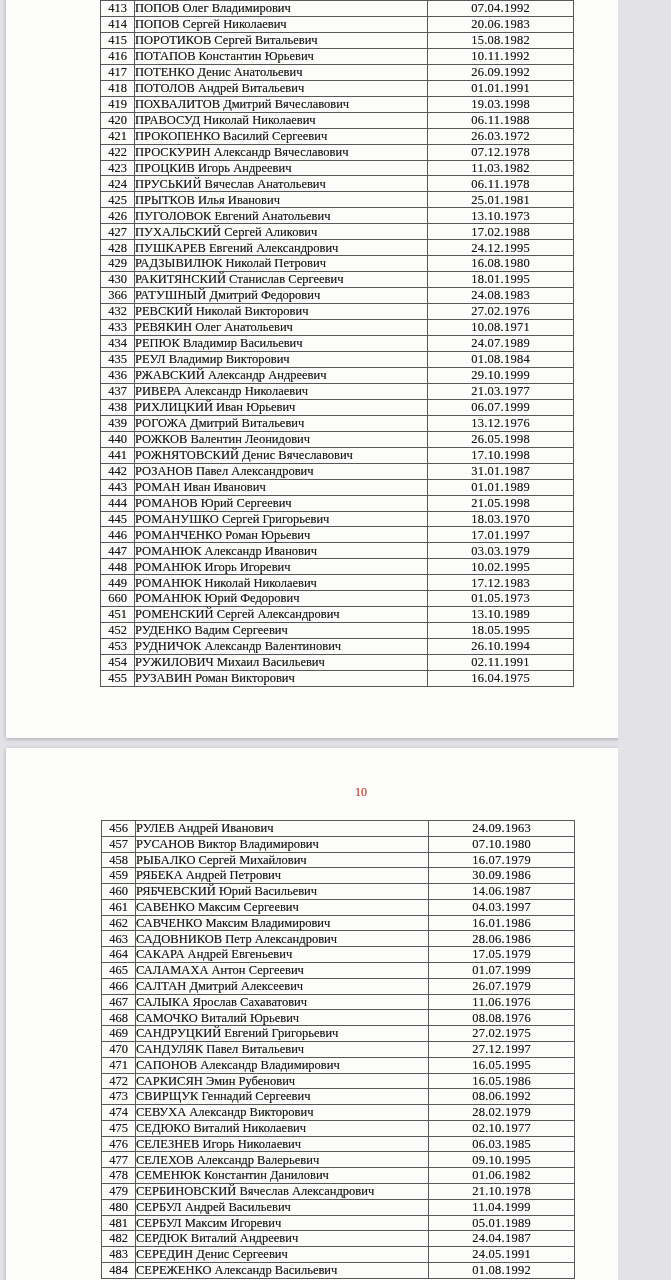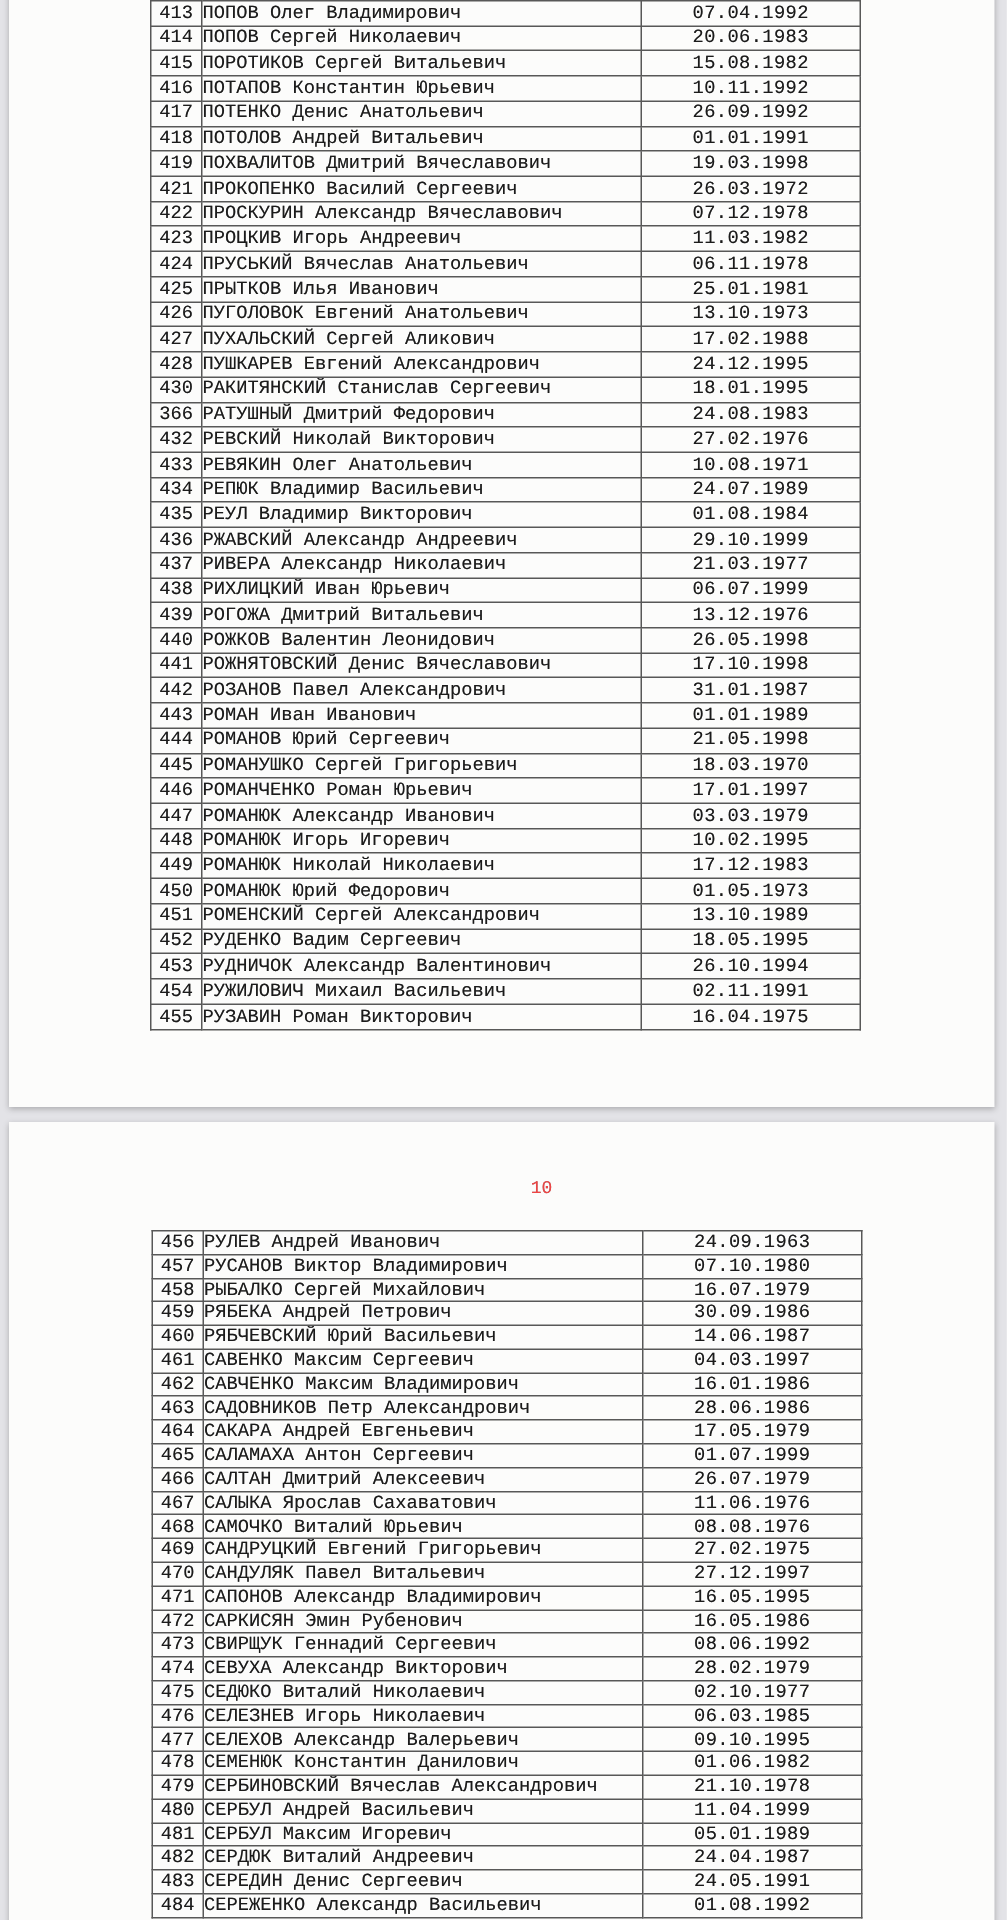--- a/index.html
+++ b/index.html
@@ -1,19 +1,19 @@
 <!DOCTYPE html>
 <html><head>
 <meta charset="utf-8">
 <style>
   html,body{margin:0;padding:0;background:#e3e3e7;}
   .canvas{
-    position:relative;width:671px;height:1280px;overflow:hidden;
+    position:relative;width:618px;height:1280px;overflow:hidden;
     background:#e3e3e7;
-    font-family:Liberation Mono, monospace;
+    font-family:Liberation Serif, serif;
   }
   .page{
     position:absolute;left:6px;width:657px;background:#fcfcfb;
     box-shadow:0 1px 4px rgba(0,0,0,.25);
   }
   .page-1{top:-14px;height:752px;}
   .page-2{top:748px;height:546px;}
   table.roster{
     position:absolute;border-collapse:collapse;table-layout:fixed;
     width:470px;
@@ -73,20 +73,25 @@
             <td class="num">418</td>
             <td class="name">ПОТОЛОВ Андрей Витальевич</td>
             <td class="date">01.01.1991</td>
           </tr>
           <tr>
             <td class="num">419</td>
             <td class="name">ПОХВАЛИТОВ Дмитрий Вячеславович</td>
             <td class="date">19.03.1998</td>
           </tr>
           <tr>
+            <td class="num">420</td>
+            <td class="name">ПРАВОСУД Николай Николаевич</td>
+            <td class="date">06.11.1988</td>
+          </tr>
+          <tr>
             <td class="num">421</td>
             <td class="name">ПРОКОПЕНКО Василий Сергеевич</td>
             <td class="date">26.03.1972</td>
           </tr>
           <tr>
             <td class="num">422</td>
             <td class="name">ПРОСКУРИН Александр Вячеславович</td>
             <td class="date">07.12.1978</td>
           </tr>
           <tr>
@@ -113,20 +118,25 @@
             <td class="num">427</td>
             <td class="name">ПУХАЛЬСКИЙ Сергей Аликович</td>
             <td class="date">17.02.1988</td>
           </tr>
           <tr>
             <td class="num">428</td>
             <td class="name">ПУШКАРЕВ Евгений Александрович</td>
             <td class="date">24.12.1995</td>
           </tr>
           <tr>
+            <td class="num">429</td>
+            <td class="name">РАДЗЫВИЛЮК Николай Петрович</td>
+            <td class="date">16.08.1980</td>
+          </tr>
+          <tr>
             <td class="num">430</td>
             <td class="name">РАКИТЯНСКИЙ Станислав Сергеевич</td>
             <td class="date">18.01.1995</td>
           </tr>
           <tr>
             <td class="num">366</td>
             <td class="name">РАТУШНЫЙ Дмитрий Федорович</td>
             <td class="date">24.08.1983</td>
           </tr>
           <tr>
@@ -213,21 +223,21 @@
             <td class="num">448</td>
             <td class="name">РОМАНЮК Игорь Игоревич</td>
             <td class="date">10.02.1995</td>
           </tr>
           <tr>
             <td class="num">449</td>
             <td class="name">РОМАНЮК Николай Николаевич</td>
             <td class="date">17.12.1983</td>
           </tr>
           <tr>
-            <td class="num">450</td>
+            <td class="num">660</td>
             <td class="name">РОМАНЮК Юрий Федорович</td>
             <td class="date">01.05.1973</td>
           </tr>
           <tr>
             <td class="num">451</td>
             <td class="name">РОМЕНСКИЙ Сергей Александрович</td>
             <td class="date">13.10.1989</td>
           </tr>
           <tr>
             <td class="num">452</td>

